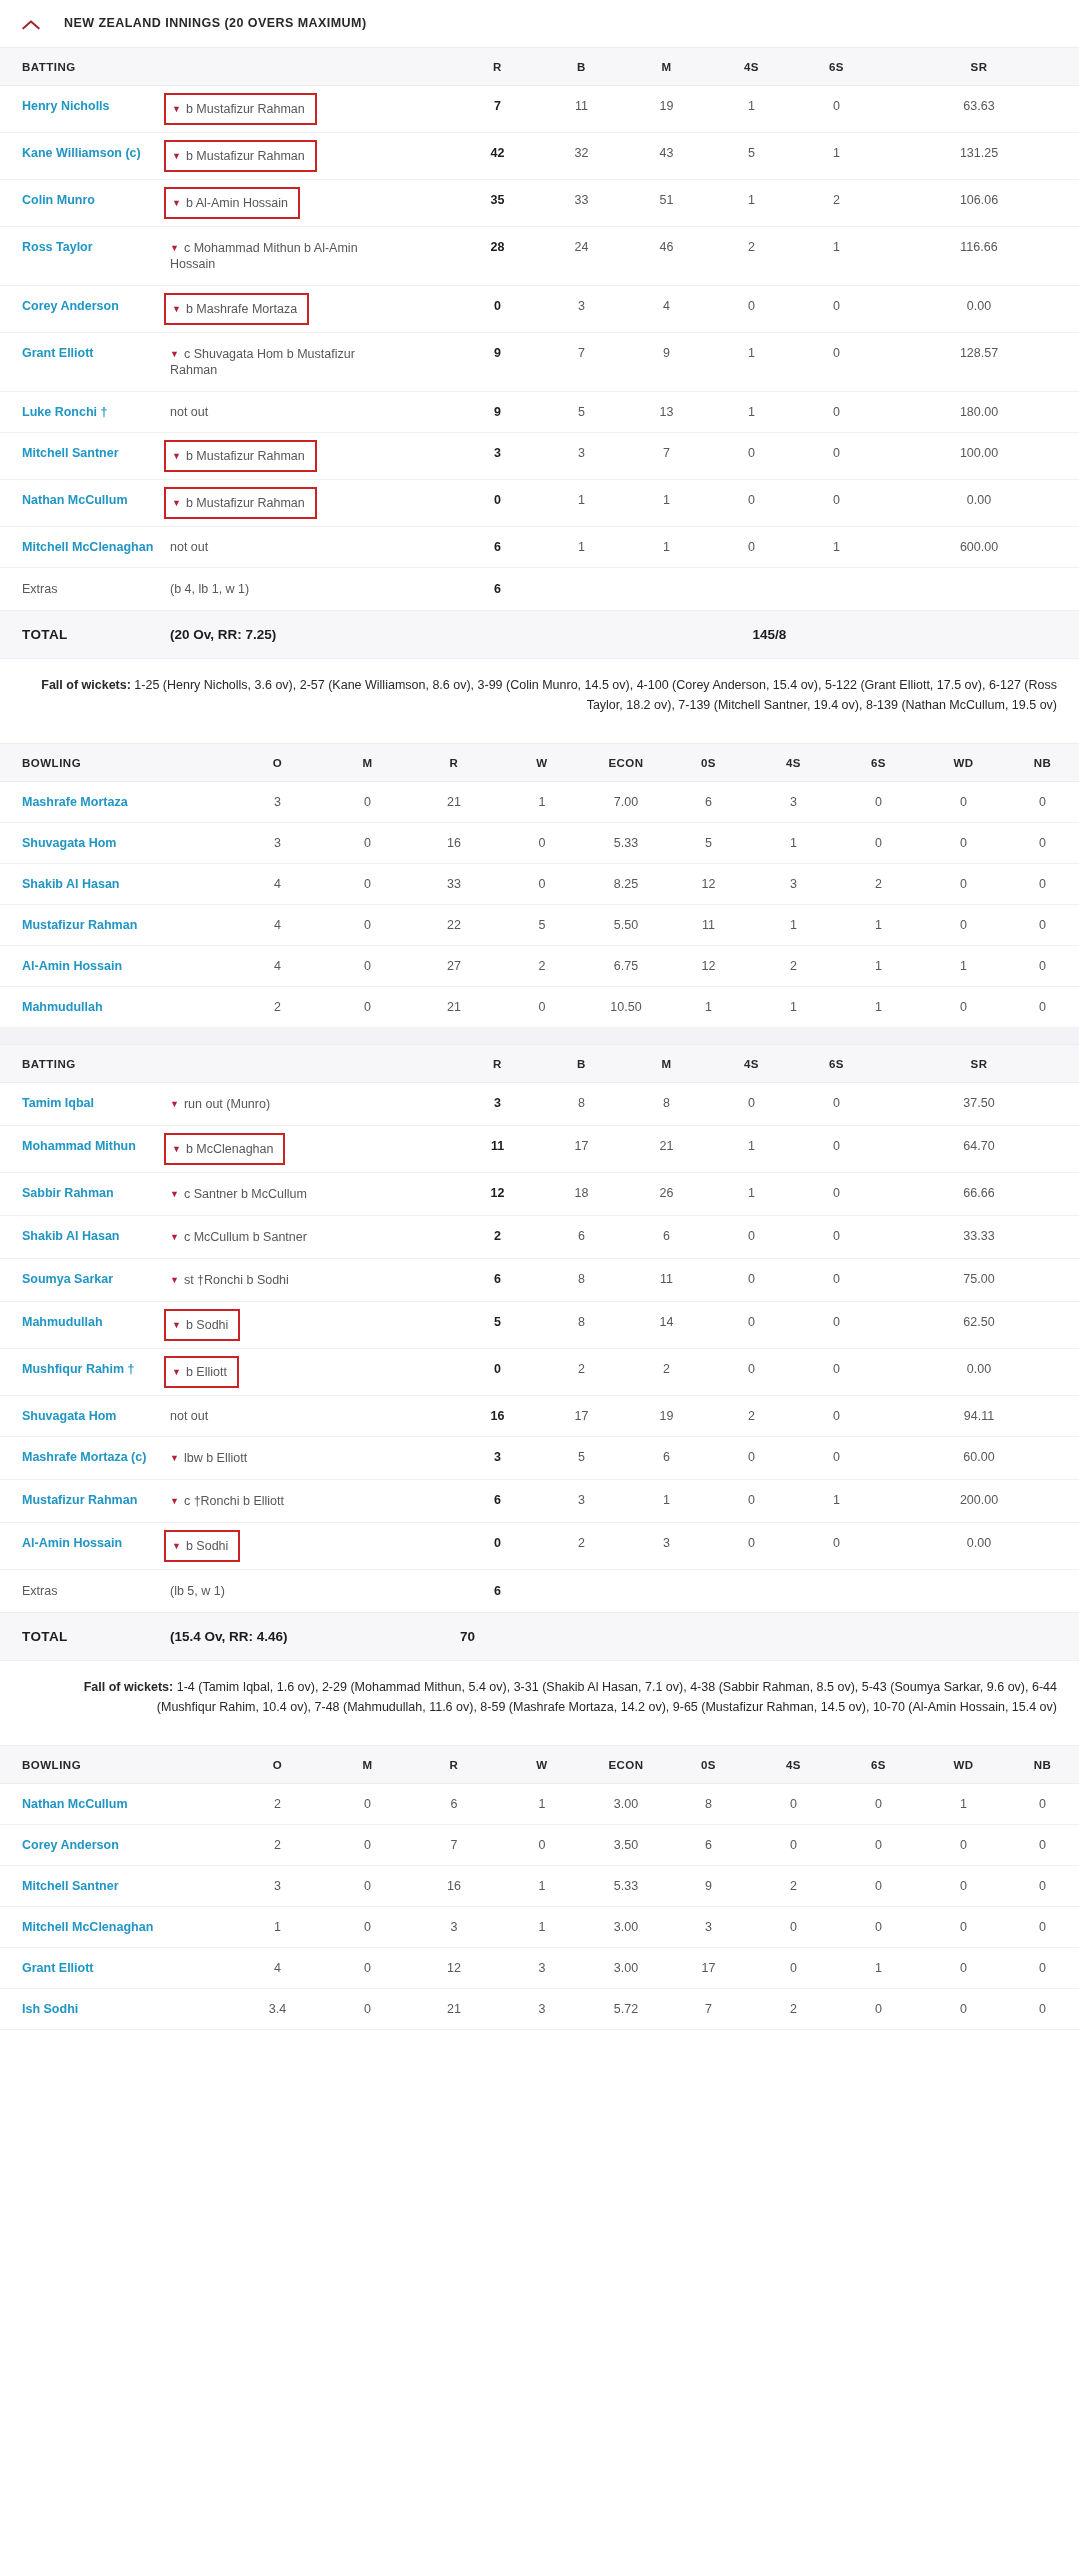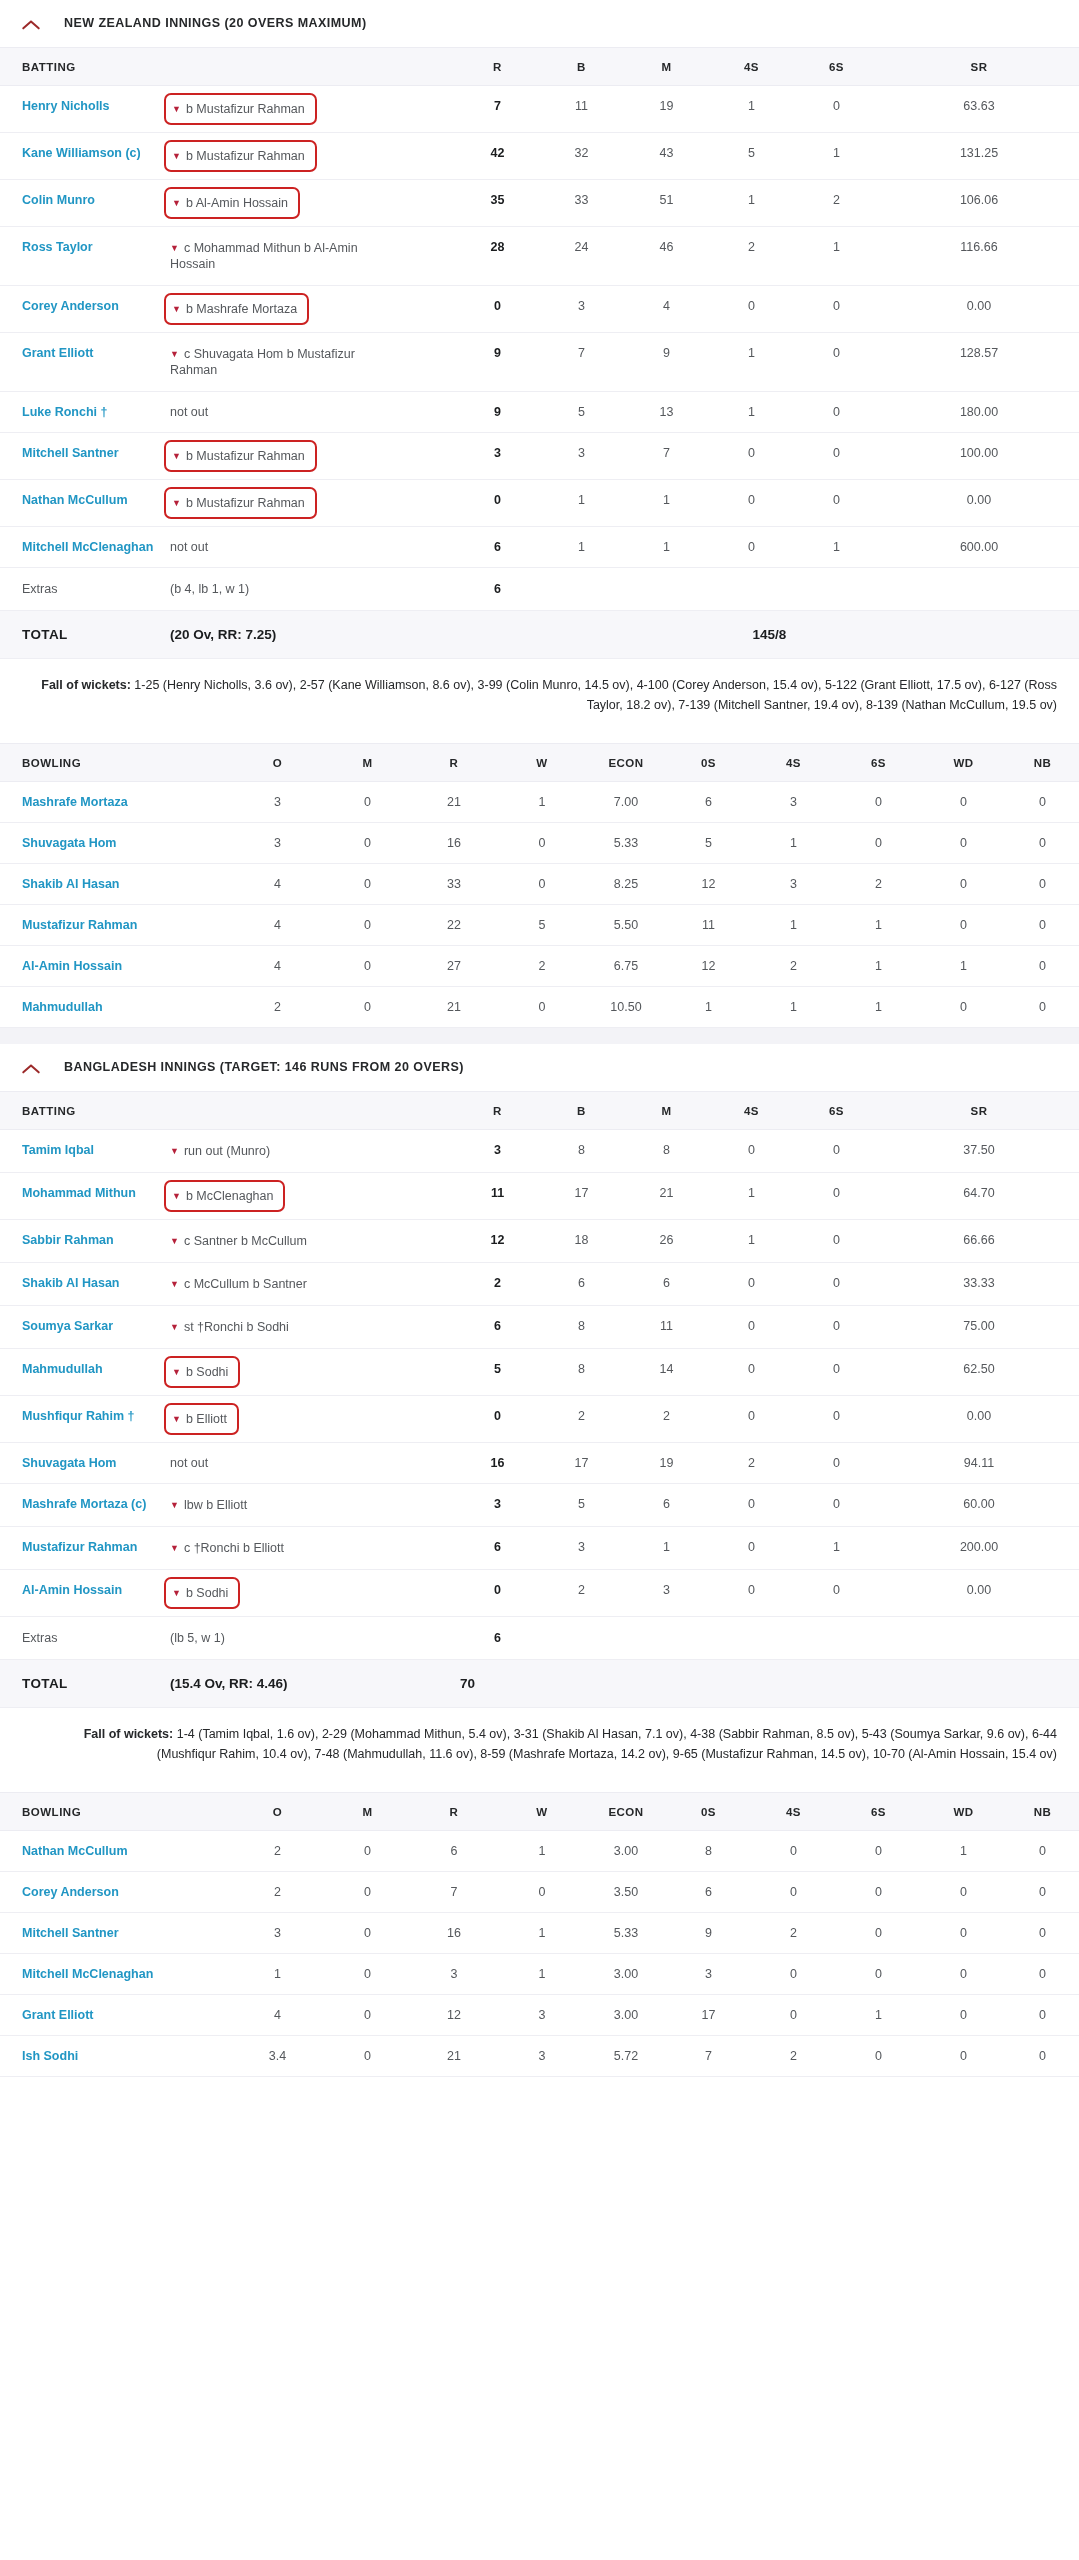--- a/index.html
+++ b/index.html
@@ -84,21 +84,20 @@
     color: #2196c4;
     font-weight: bold;
     font-size: 12.5px;
     cursor: pointer;
   }
 
   .dismissal-wrap {
     display: inline-block;
     max-width: 232px;
     position: relative;
-    border-radius: 7px;
   }
   .dismissal-wrap.boxed {
     border: 2px solid #cc2222;
     padding: 6px 10px 6px 6px;
     margin: -6px 0 -6px -6px;
   }
   .dismissal {
     color: #55585c;
     font-size: 12.5px;
     line-height: 16px;
@@ -392,24 +391,20 @@
           <td class="c-num"><span class="num-val">10.50</span></td>
           <td class="c-num"><span class="num-val">1</span></td>
           <td class="c-num"><span class="num-val">1</span></td>
           <td class="c-num"><span class="num-val">1</span></td>
           <td class="c-num"><span class="num-val">0</span></td>
           <td class="c-num"><span class="num-val">0</span></td>
         </tr>
       </tbody>
     </table>
     <div class="gap"></div>
-    <div class="innings-header">
-      <span class="chevron-up"></span>
-      <span class="innings-title">BANGLADESH INNINGS (TARGET: 146 RUNS FROM 20 OVERS)</span>
-    </div>
     <table class="sc">
       <colgroup>
         <col style="width:170px">
         <col style="width:286px">
         <col style="width:83px">
         <col style="width:85px">
         <col style="width:85px">
         <col style="width:85px">
         <col style="width:85px">
         <col style="width:auto">

